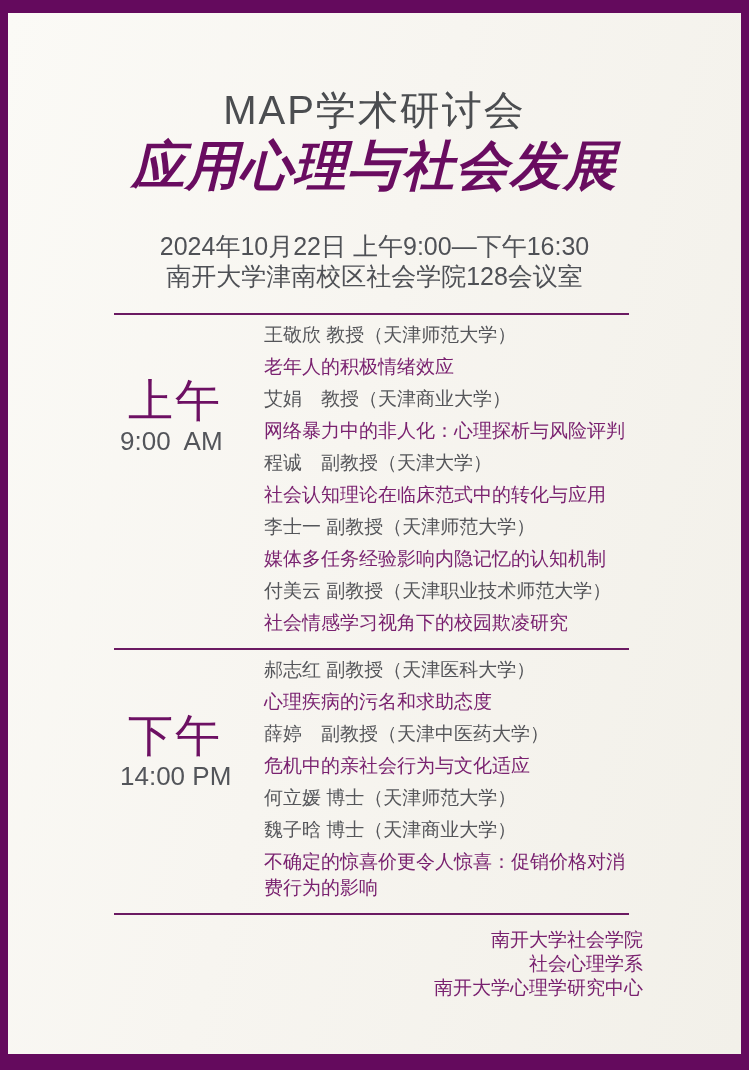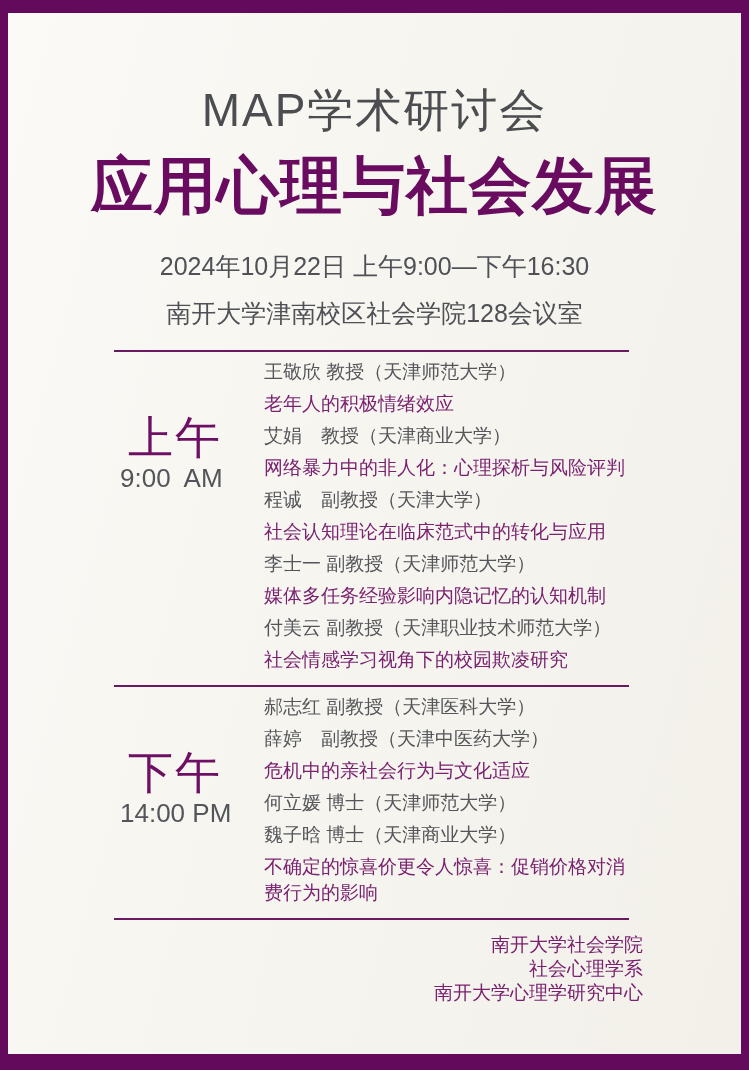--- a/index.html
+++ b/index.html
@@ -12,33 +12,33 @@
     height: 1070px;
     border-style: solid;
     border-color: #640a5d;
     border-width: 13px 8px 16px 8px;
     background: linear-gradient(105deg, #fbfaf6 0%, #f7f5f0 45%, #f2f0e9 100%);
     overflow: hidden;
   }
 
   .header { text-align: center; padding-top: 70px; }
   .title {
-    font-size: 46px; line-height: 54px; letter-spacing: 2px;
+    font-size: 40px; line-height: 54px; letter-spacing: 2px;
     color: #4b4d50; font-weight: 400;
   }
   .subtitle {
-    margin-top: 20px; font-size: 62px; line-height: 58px; letter-spacing: 1px;
-    color: #690c60; font-weight: 700;
+    font-size: 53px; line-height: 58px; letter-spacing: 1px;
+    color: #690c60; font-weight: 700; font-style: italic;
   }
   .datetime {
     margin-top: 37px; font-size: 25px; line-height: 28px;
     color: #4f5156; font-weight: 500;
   }
   .venue {
-    margin-top: 19px; font-size: 25px; line-height: 28px;
+    margin-top: 2px; font-size: 25px; line-height: 28px;
     color: #4f5156; font-weight: 500;
   }
 
   .schedule { margin: 23px 112px 0 106px; }
 
   .session {
     display: flex;
     border-top: 2px solid #6b1a62;
     padding: 7px 0 6px 0;
   }
@@ -109,20 +109,21 @@
       </div>
     </div>
 
     <div class="session">
       <div class="session-left">
         <div class="session-name">下午</div>
         <div class="session-time">14:00 PM</div>
       </div>
       <div class="session-items">
         <div class="line speaker">郝志红 副教授（天津医科大学）</div>
+        <div class="line talk">心理疾病的污名和求助态度</div>
         <div class="line speaker">薛婷　副教授（天津中医药大学）</div>
         <div class="line talk">危机中的亲社会行为与文化适应</div>
         <div class="line speaker">何立媛 博士（天津师范大学）</div>
         <div class="line speaker">魏子晗 博士（天津商业大学）</div>
         <div class="line talk">不确定的惊喜价更令人惊喜：促销价格对消费行为的影响</div>
       </div>
     </div>
 
   </div>
 

